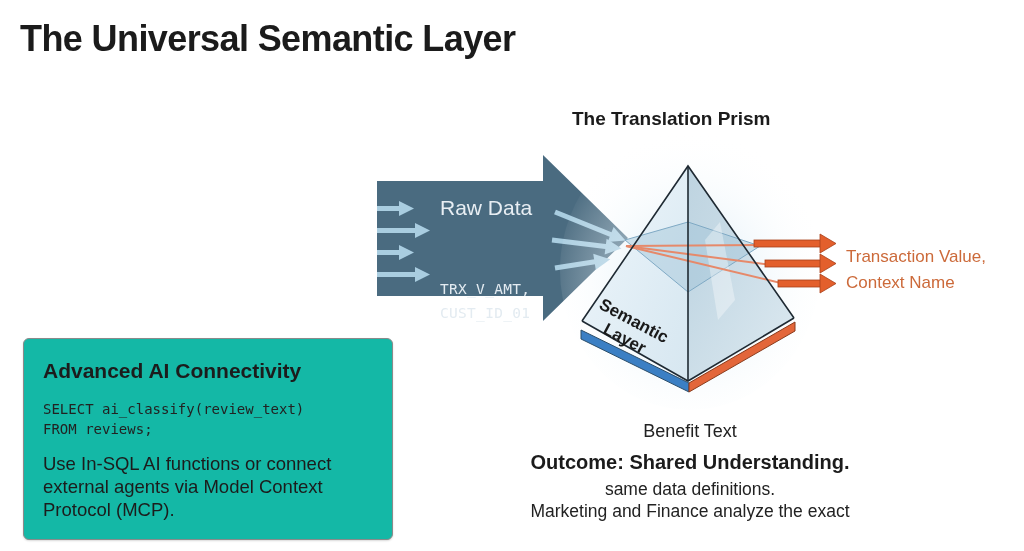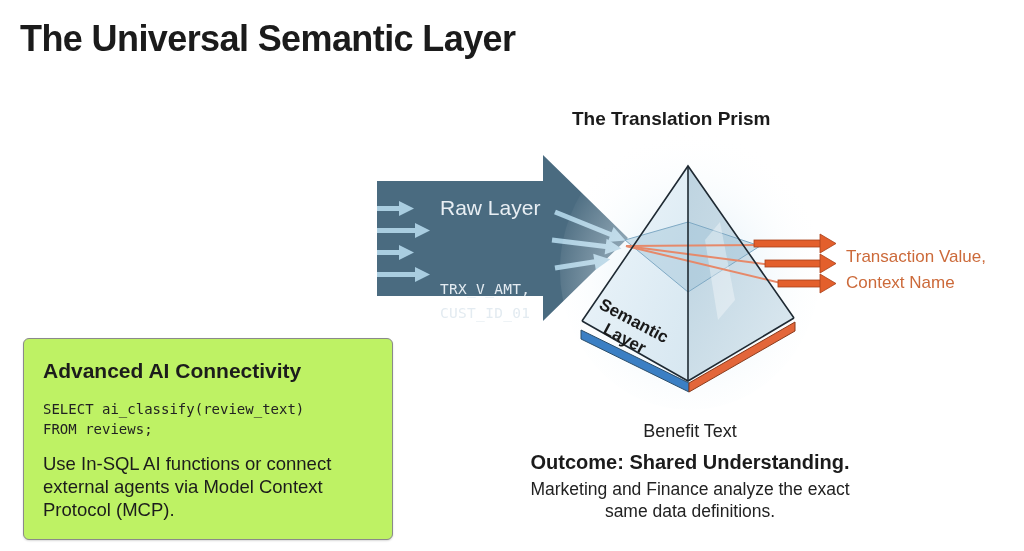--- a/index.html
+++ b/index.html
@@ -35,21 +35,21 @@
     }
     .semantic-label {
       position: absolute; left: 596px; top: 290px;
       font-size: 17px; font-weight: 700; color: #1a1a1a;
       transform: rotate(28deg); transform-origin: left top;
       line-height: 20px; text-align: center; width: 96px;
     }
     .ai-card {
       position: absolute; left: 23px; top: 338px; width: 370px; height: 202px;
       border: 1.5px solid #8a8a8a; border-radius: 6px; box-sizing: border-box;
-      background: #bef264; box-shadow: 0 1px 2px rgba(0,0,0,0.15);
+      background: #14b8a6; box-shadow: 0 1px 2px rgba(0,0,0,0.15);
     }
     .ai-card .card-title {
       position: absolute; left: 19px; top: 20px; font-size: 21px; font-weight: 700; color: #1c1c1c;
       white-space: nowrap;
     }
     .ai-card .card-code {
       position: absolute; left: 19px; top: 60px;
       font-family: "DejaVu Sans Mono", "Liberation Mono", monospace; font-size: 14px;
       line-height: 20px; color: #222; white-space: pre;
     }
@@ -155,21 +155,21 @@
         <rect x="765" y="260" width="57" height="7"></rect>
         <polygon points="820,254 836,263.5 820,273"></polygon>
       </g>
     <g>
         <rect x="778" y="280" width="44" height="7"></rect>
         <polygon points="820,274 836,283.5 820,293"></polygon>
       </g>
   </g>
 </svg>
 
-<div class="raw-label">Raw Layer</div>
+<div class="raw-label">Raw Data</div>
 <div class="raw-code c1">TRX_V_AMT,</div>
 <div class="raw-code c2">CUST_ID_01</div>
 
 <div class="semantic-label">
   <div>Semantic</div>
   <div>Layer</div>
 </div>
 
 <div class="output-text">
   <div>Transaction Value,</div>
@@ -180,16 +180,16 @@
   <div class="card-title">Advanced AI Connectivity</div>
   <div class="card-code">SELECT ai_classify(review_text)
 FROM reviews;</div>
   <div class="card-desc">Use In-SQL AI functions or connect external agents via Model Context Protocol (MCP).</div>
 </div>
 
 <div class="benefit">
   <div class="b-label">Benefit Text</div>
   <div class="b-head">Outcome: Shared Understanding.</div>
   <div class="b-desc">
+    <div>same data definitions.</div>
     <div>Marketing and Finance analyze the exact</div>
-    <div>same data definitions.</div>
   </div>
 </div>
 
 </body></html>

